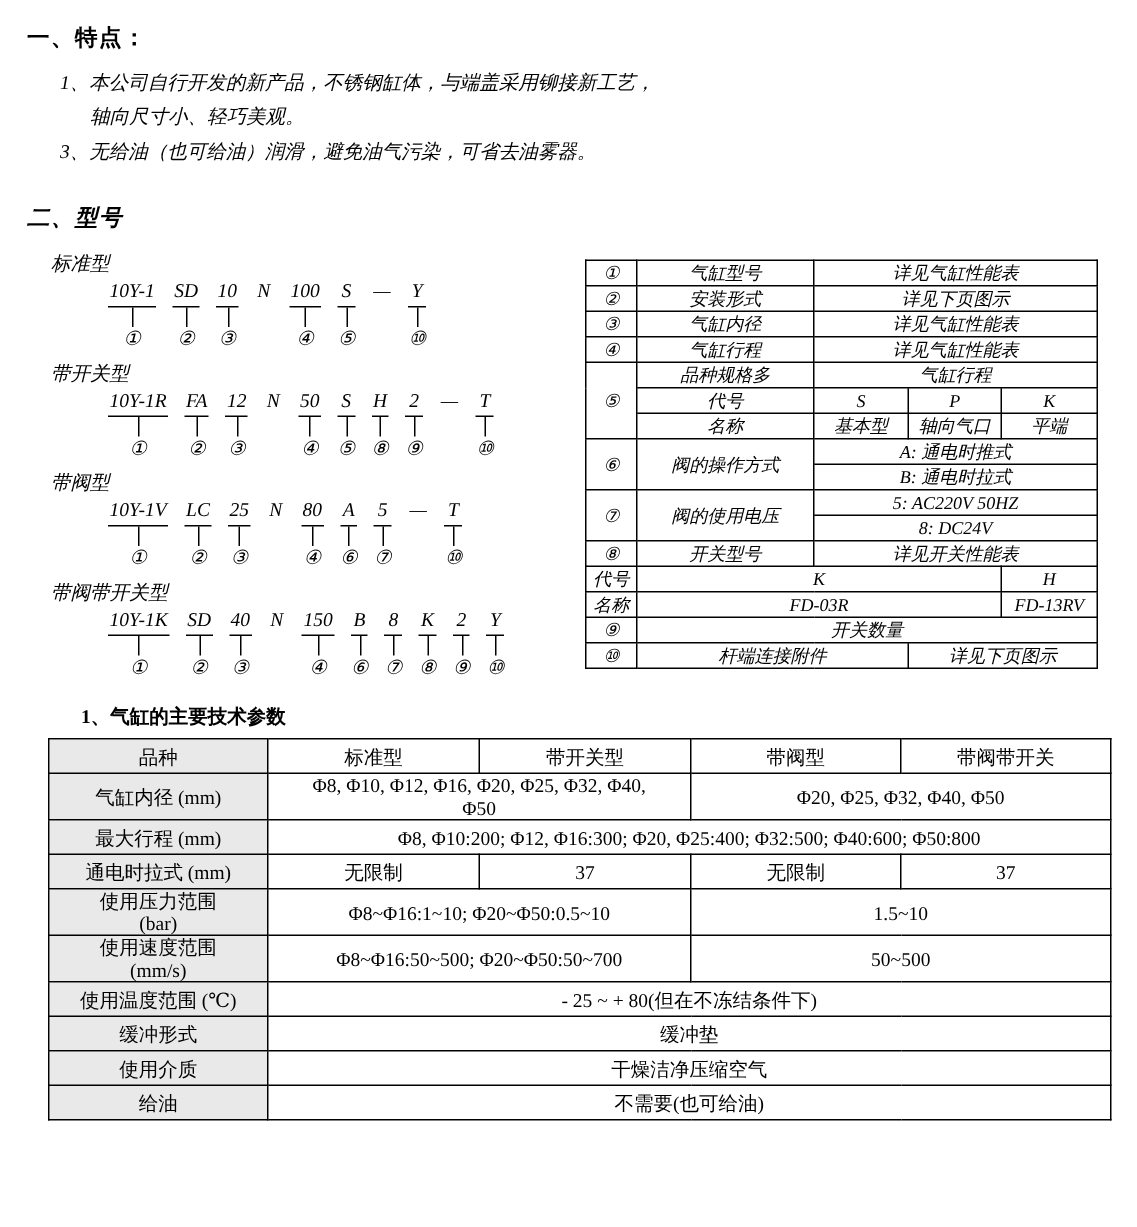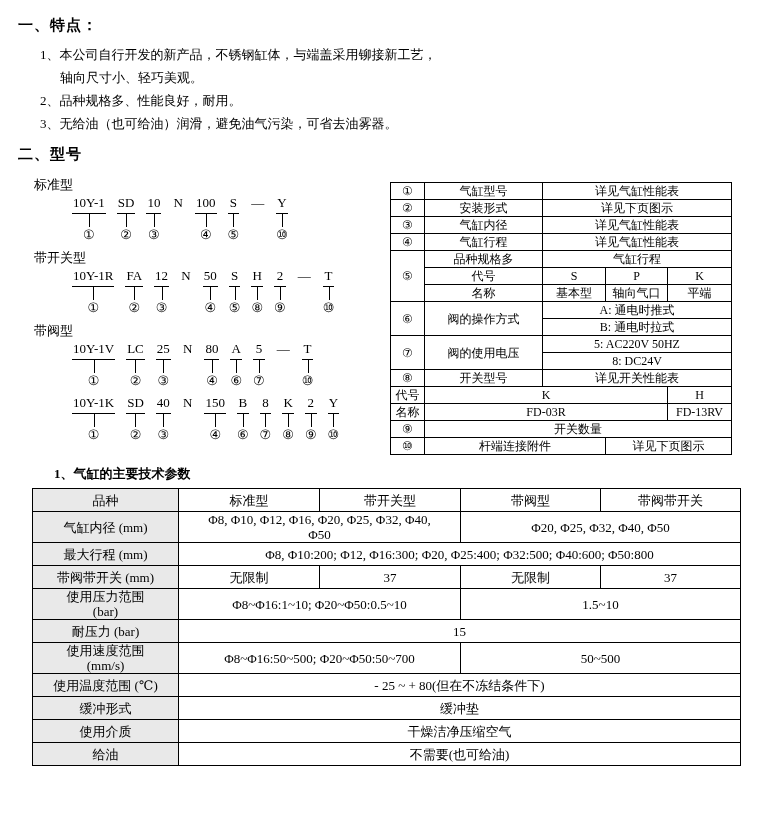--- a/index.html
+++ b/index.html
@@ -11,26 +11,26 @@
     overflow:hidden;
   }
   .page { padding:16px 14px 0 18px; }
 
   .sec-heading {
     font-family:"DejaVu Sans","Liberation Sans",sans-serif;
     font-size:15px; font-weight:bold; letter-spacing:1px;
   }
 
   
-  .features { margin-bottom:10px; }
-  .feat-list { margin-top:8px; margin-left:22px; font-size:13px; line-height:23px; }
+  .features { margin-bottom:24px; }
+  .feat-list { margin-top:8px; margin-left:22px; font-size:13px; line-height:23px;font-style:italic; }
   .feat-cont { margin-left:20px; }
 
   
-  .model-section { margin-bottom:10px; }
+  .model-section { margin-bottom:10px;font-style:italic; }
   .model-flex { display:flex; margin-top:12px; }
   .diagrams { width:372px; flex:0 0 372px; }
   .diagram { margin-bottom:7px; }
   .dia-label { font-size:13px; margin-left:16px; line-height:17px; }
   .segs { display:flex; margin-left:54px; margin-top:2px; }
   .seg { display:flex; flex-direction:column; align-items:center; margin-right:11px; }
   .code { font-size:13px; line-height:15px; white-space:nowrap; padding:0 1px; }
   .conn { align-self:stretch; height:13px; border-top:1px solid #000; position:relative; margin-top:3px; }
   .conn::after { content:""; position:absolute; left:50%; top:0; width:1px; height:13px; background:#000; }
   .circ { font-size:13px; line-height:15px; margin-top:1px; }
@@ -56,21 +56,20 @@
 </head>
 <body>
 
 <div class="page">
 
   <section class="features">
     <div class="sec-heading">一、特点：</div>
     <div class="feat-list">
       <div>1、本公司自行开发的新产品，不锈钢缸体，与端盖采用铆接新工艺，</div>
       <div class="feat-cont">轴向尺寸小、轻巧美观。</div>
-      <div>2、品种规格多、性能良好，耐用。</div>
       <div>3、无给油（也可给油）润滑，避免油气污染，可省去油雾器。</div>
     </div>
   </section>
 
   <section class="model-section">
     <div class="sec-heading">二、型号</div>
     <div class="model-flex">
 
       <div class="diagrams">
         <div class="diagram">
@@ -217,20 +216,21 @@
                 <div class="circ">①</div>
               </div>
               <div class="seg">
                 <div class="code">T</div>
                 <div class="conn"></div>
                 <div class="circ">⑩</div>
               </div>
             </div>
         </div>
         <div class="diagram">
+          <div class="dia-label">带阀带开关型</div>
           <div class="segs">
               <div class="seg">
                 <div class="code">10Y-1K</div>
                 <div class="conn"></div>
                 <div class="circ">①</div>
               </div>
               <div class="seg">
                 <div class="code">SD</div>
                 <div class="conn"></div>
                 <div class="circ">②</div>
@@ -392,36 +392,32 @@
       <tr>
         <td class="lab">气缸内径 (mm)</td>
         <td colspan="2">Φ8, Φ10, Φ12, Φ16, Φ20, Φ25, Φ32, Φ40, Φ50</td>
         <td colspan="2">Φ20, Φ25, Φ32, Φ40, Φ50</td>
       </tr>
       <tr>
         <td class="lab">最大行程 (mm)</td>
         <td colspan="4">Φ8, Φ10:200; Φ12, Φ16:300; Φ20, Φ25:400; Φ32:500; Φ40:600; Φ50:800</td>
       </tr>
       <tr>
-        <td class="lab">带阀带开关 (mm)</td>
+        <td class="lab">通电时拉式 (mm)</td>
         <td>无限制</td>
         <td>37</td>
         <td>无限制</td>
         <td>37</td>
       </tr>
       <tr>
         <td class="lab">使用压力范围 (bar)</td>
         <td colspan="2">Φ8~Φ16:1~10; Φ20~Φ50:0.5~10</td>
         <td colspan="2">1.5~10</td>
       </tr>
       <tr>
-        <td class="lab">耐压力 (bar)</td>
-        <td colspan="4">15</td>
-      </tr>
-      <tr>
         <td class="lab">使用速度范围 (mm/s)</td>
         <td colspan="2">Φ8~Φ16:50~500; Φ20~Φ50:50~700</td>
         <td colspan="2">50~500</td>
       </tr>
       <tr>
         <td class="lab">使用温度范围 (℃)</td>
         <td colspan="4">- 25 ~ + 80(但在不冻结条件下)</td>
       </tr>
       <tr>
         <td class="lab">缓冲形式</td>

